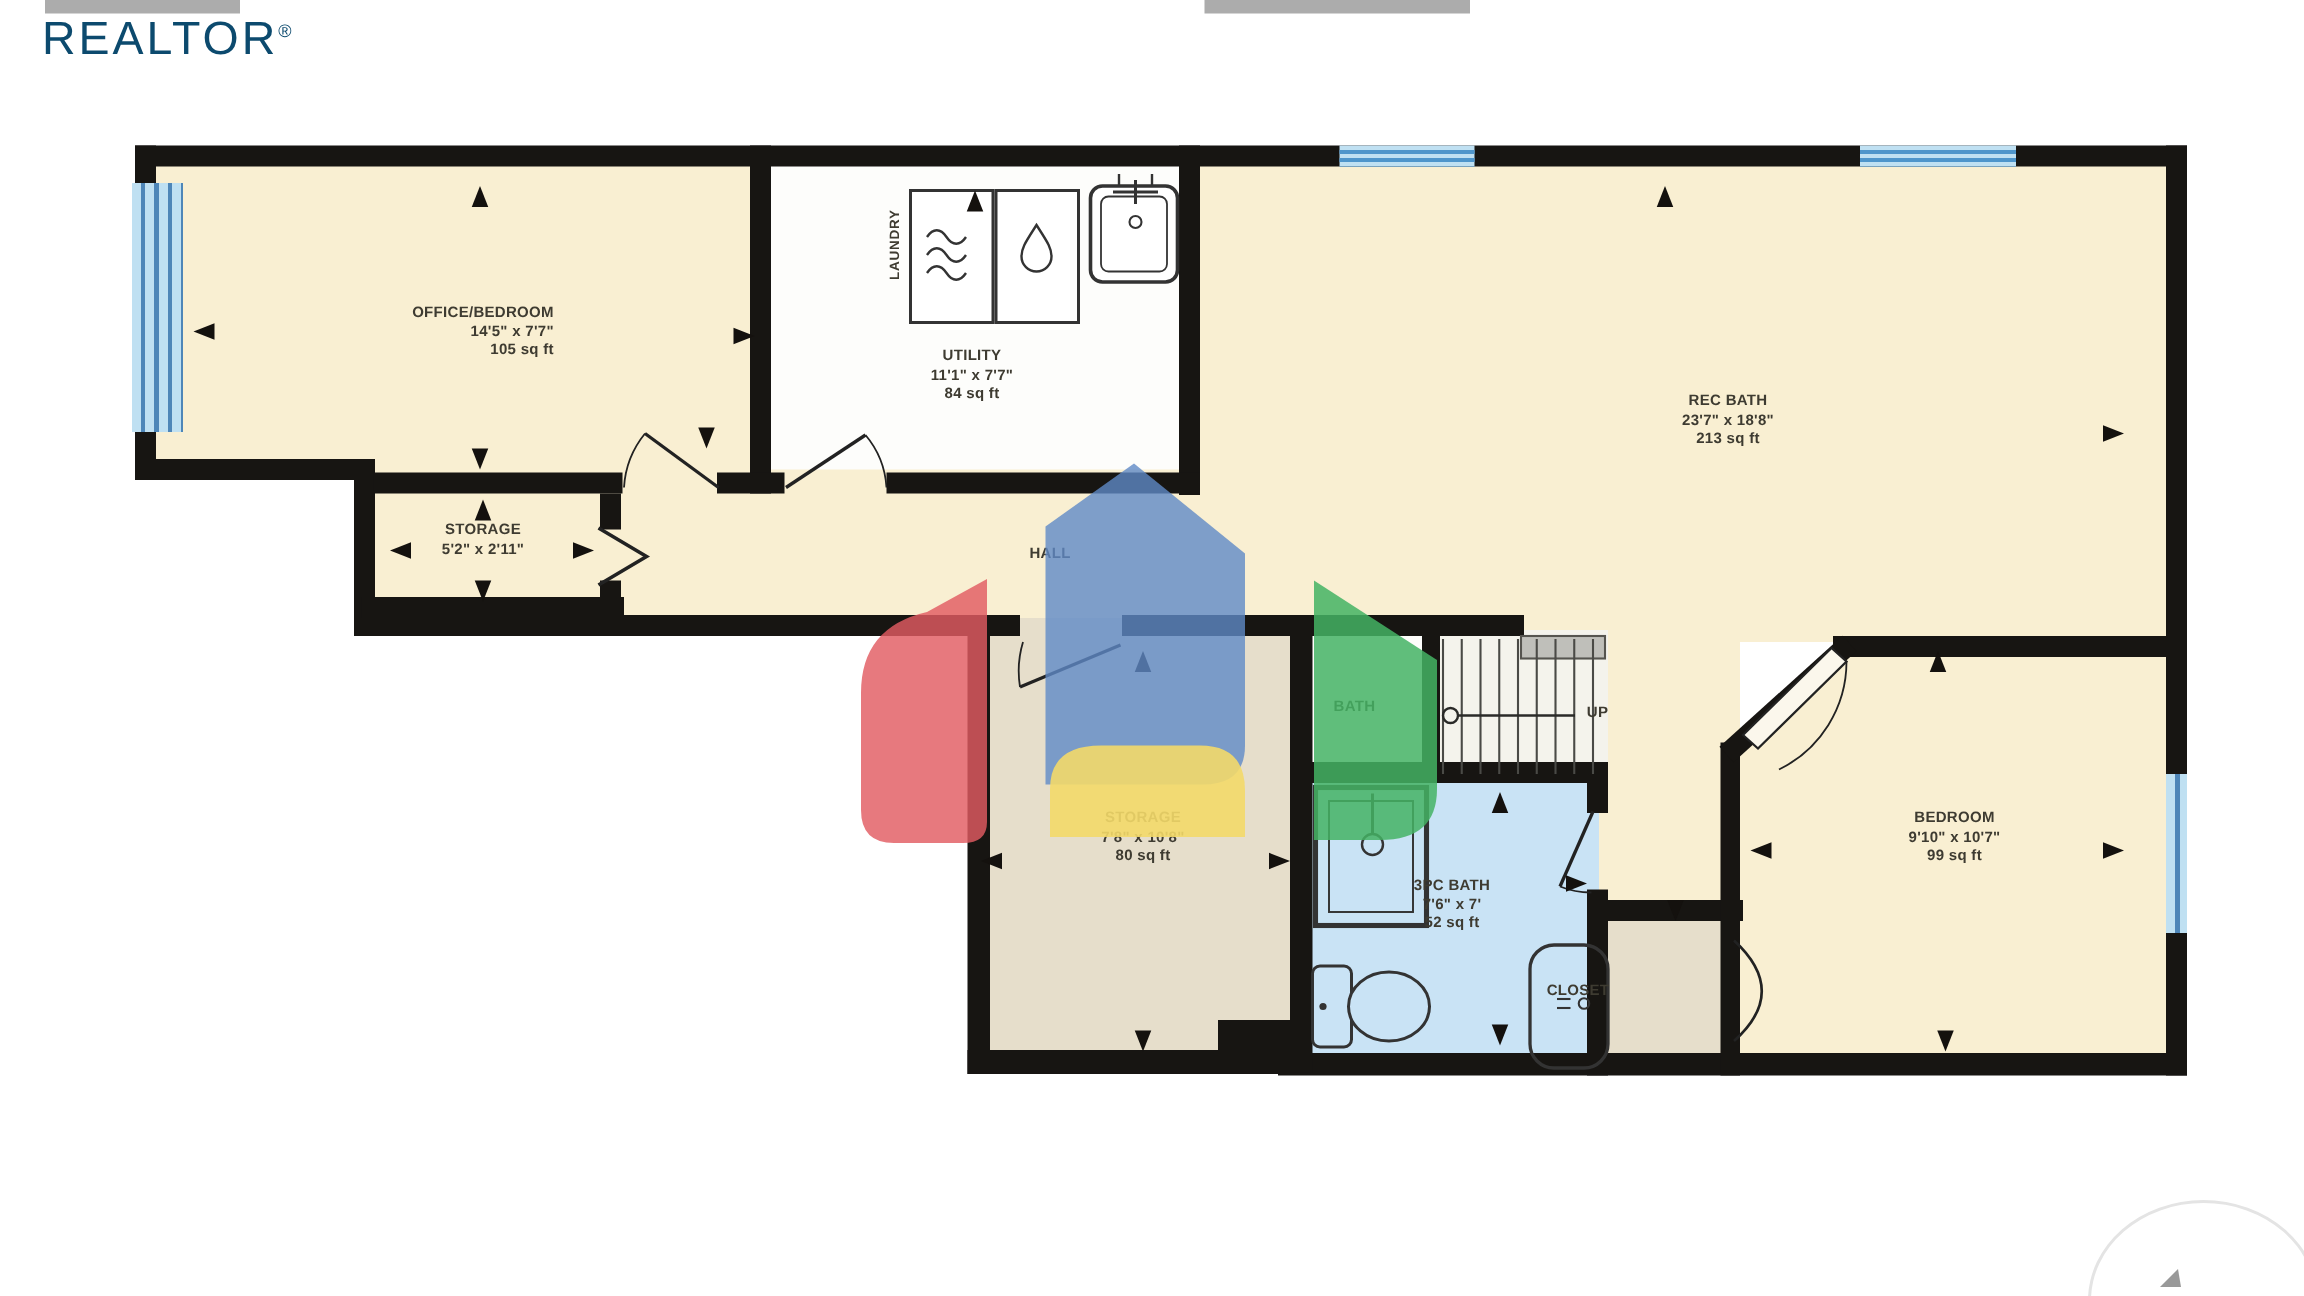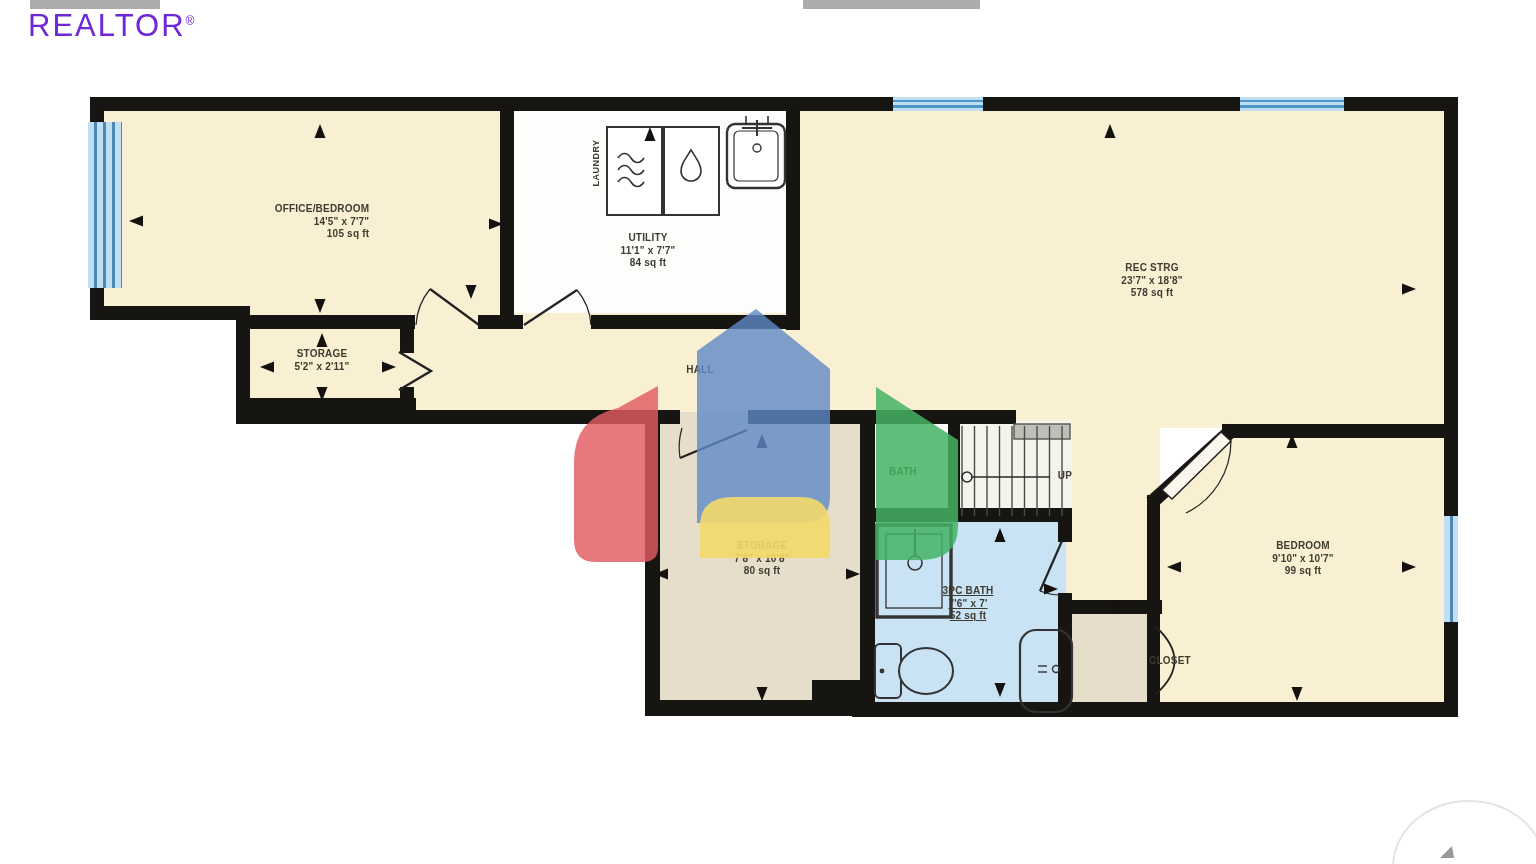--- a/index.html
+++ b/index.html
@@ -12,21 +12,21 @@
   .win-v{background:#BFE0F2;background-image:repeating-linear-gradient(90deg,rgba(0,0,0,0) 0 6px,#4E86B8 6px 9px);}
   .overlay{position:absolute;left:0;top:0;z-index:4;}
   .label{position:absolute;transform:translateX(-50%);text-align:center;font-size:10px;
          font-weight:700;color:#3E3B31;line-height:12.5px;letter-spacing:.2px;white-space:nowrap;z-index:5;}
   .label .sub{font-weight:600;}
   .vlabel{position:absolute;width:80px;text-align:center;font-size:9px;font-weight:700;color:#3E3B31;
           letter-spacing:.5px;transform:rotate(-90deg);z-index:5;}
   .watermark{position:absolute;left:0;top:0;z-index:6;}
   .topbar{position:absolute;background:#ACACAC;z-index:7;}
   .realtor{position:absolute;left:28px;top:8px;font-size:31px;letter-spacing:2px;
-           color:#6d28d9;font-weight:400;z-index:7;}
+           color:#0c4a6e;font-weight:400;z-index:7;}
   .realtor sup{font-size:12px;}
   .corner-logo{position:absolute;left:1392px;top:800px;width:150px;height:130px;border:2px solid #E4E4E4;
                border-radius:50%;z-index:1;}
 </style>
 </head>
 <body>
 
 <div class="topbar" style="left:30px;top:0;width:130px;height:9px;"></div>
 <div class="topbar" style="left:803px;top:0;width:177px;height:9px;"></div>
 <div class="realtor"><span>REALTOR</span><sup>®</sup></div>
@@ -200,48 +200,48 @@
   <div>OFFICE/BEDROOM</div>
   <div class="sub">14'5" x 7'7"</div>
   <div class="sub">105 sq ft</div>
 </div>
 <div class="label" style="left:648px;top:232px;">
   <div>UTILITY</div>
   <div class="sub">11'1" x 7'7"</div>
   <div class="sub">84 sq ft</div>
 </div>
 <div class="label" style="left:1152px;top:262px;">
-  <div>REC STRG</div>
+  <div>REC BATH</div>
   <div class="sub">23'7" x 18'8"</div>
-  <div class="sub">578 sq ft</div>
+  <div class="sub">213 sq ft</div>
 </div>
 <div class="label" style="left:322px;top:348px;">
   <div>STORAGE</div>
   <div class="sub">5'2" x 2'11"</div>
 </div>
 <div class="label" style="left:700px;top:364px;">
   <div>HALL</div>
 </div>
 <div class="label" style="left:903px;top:466px;">
   <div>BATH</div>
 </div>
 <div class="label" style="left:1065px;top:470px;">
   <div>UP</div>
 </div>
 <div class="label" style="left:762px;top:540px;">
   <div>STORAGE</div>
   <div class="sub">7'8" x 10'8"</div>
   <div class="sub">80 sq ft</div>
 </div>
-<div class="label" style="left:968px;top:585px;text-decoration:underline;">
+<div class="label" style="left:968px;top:585px;">
   <div>3PC BATH</div>
   <div class="sub">7'6" x 7'</div>
   <div class="sub">52 sq ft</div>
 </div>
-<div class="label" style="left:1170px;top:655px;">
+<div class="label" style="left:1052px;top:655px;">
   <div>CLOSET</div>
 </div>
 <div class="label" style="left:1303px;top:540px;">
   <div>BEDROOM</div>
   <div class="sub">9'10" x 10'7"</div>
   <div class="sub">99 sq ft</div>
 </div>
 <div class="vlabel" style="left:556px;top:158px;">LAUNDRY</div>
 
 <svg class="watermark" width="1536" height="864" viewBox="0 0 1536 864">

